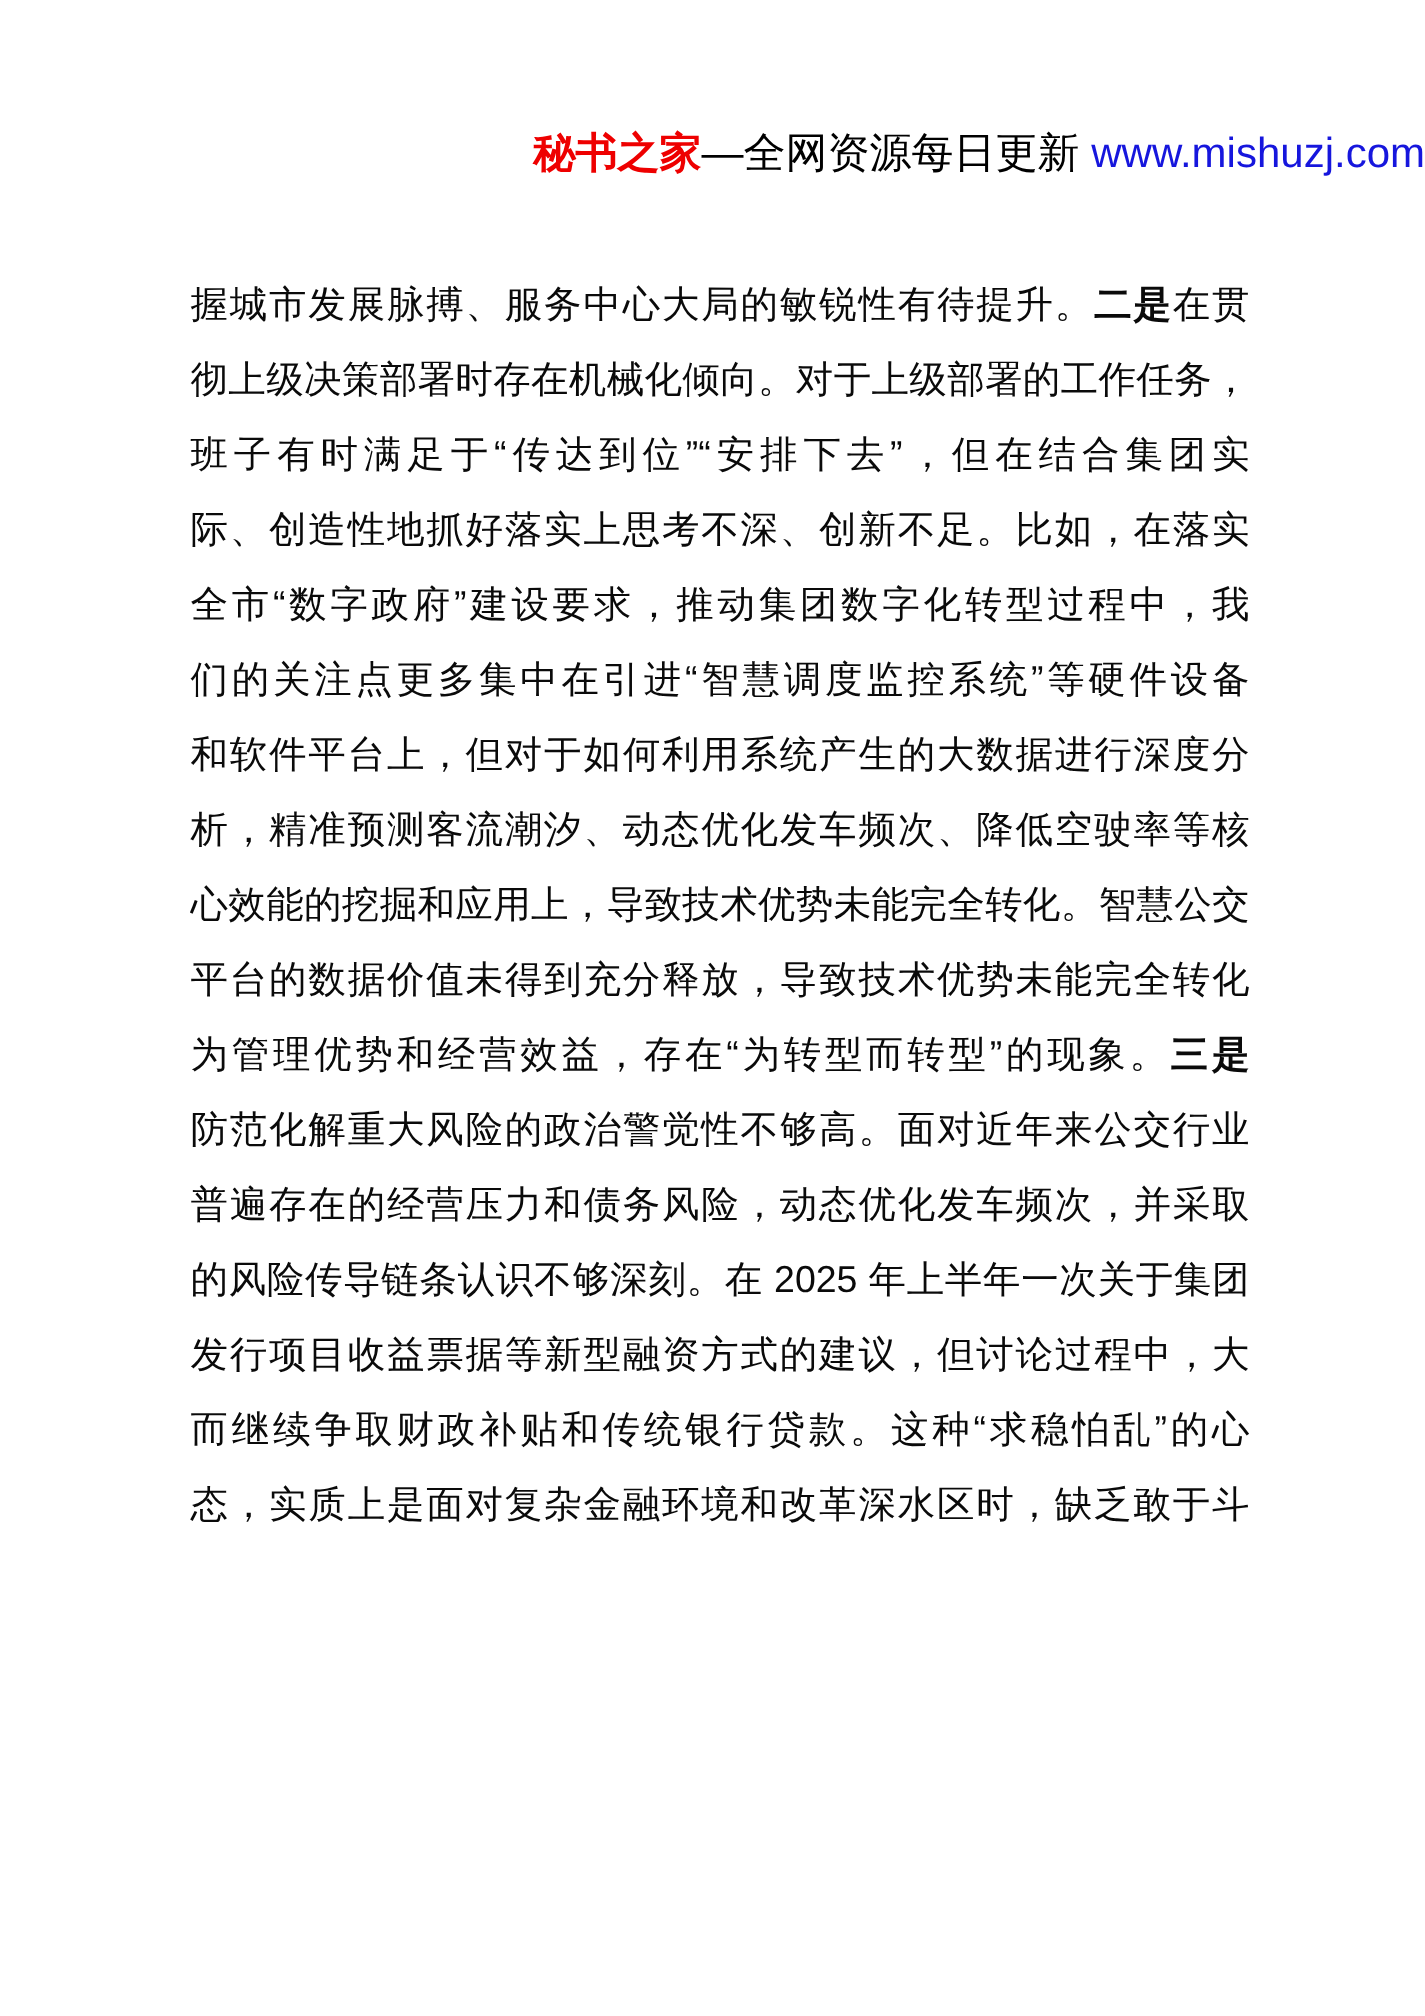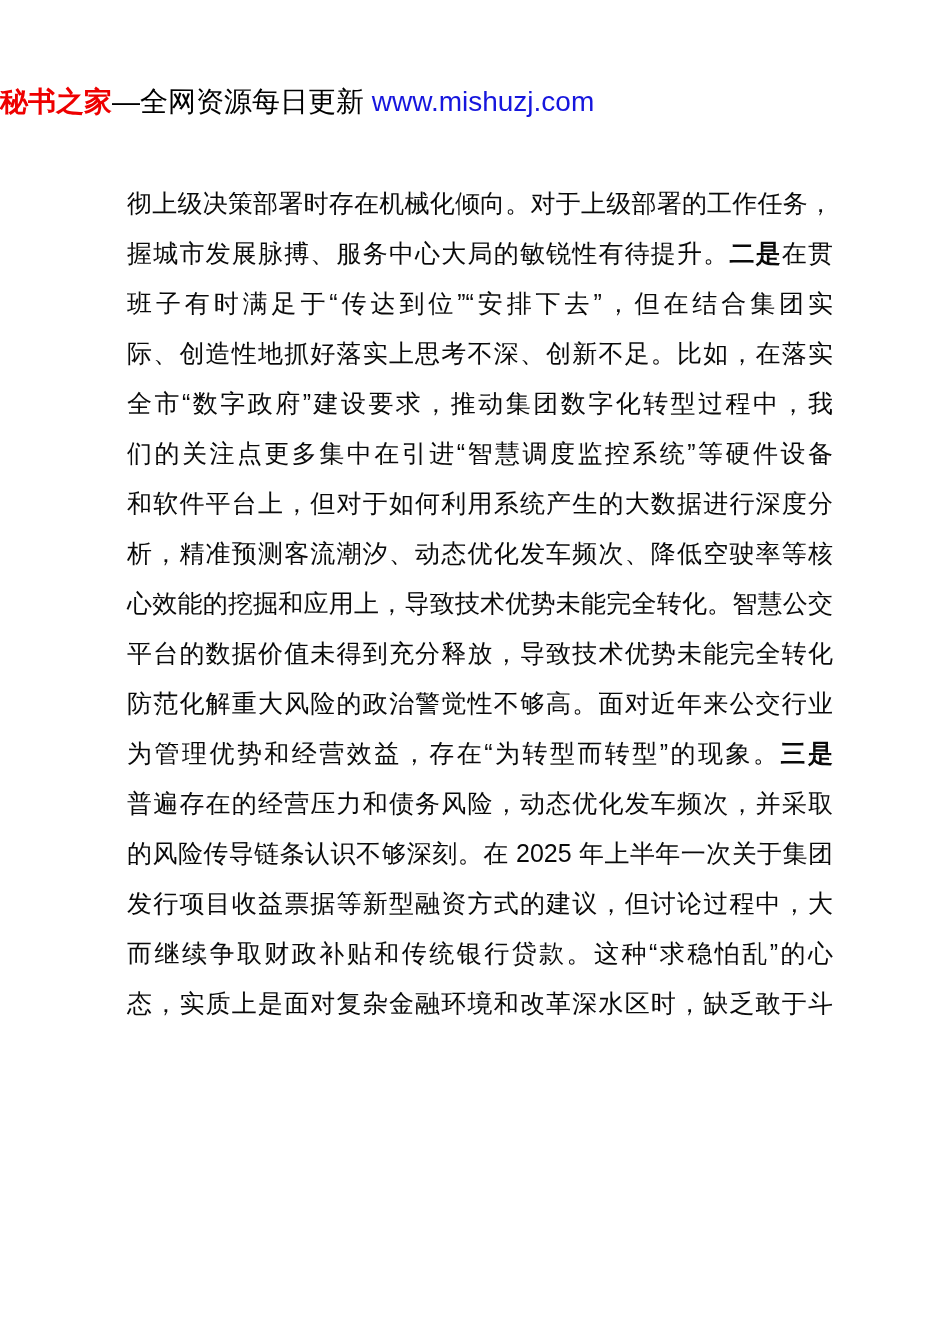--- a/index.html
+++ b/index.html
@@ -14,21 +14,21 @@
     background: #ffffff;
     overflow: hidden;
     font-family: "Liberation Sans", "DejaVu Sans", sans-serif;
     color: #0a0a0a;
   }
   .header {
     position: absolute;
     top: 84px;
     left: 0;
     width: 100%;
-    text-align: left;
+    text-align: right;
     font-size: 28px;
     line-height: 36px;
     white-space: nowrap;
   }
   .brand {
     font-weight: bold;
     color: #ee0000;
   }
   .tagline {
     color: #000000;
@@ -55,31 +55,31 @@
   }
 </style>
 </head>
 <body>
 
 <div class="page">
   <div class="header">
     <span class="brand" style="color: rgb(238, 0, 0);">秘书之家</span><span class="tagline">—全网资源每日更新 </span><span class="url" style="color: rgb(22, 22, 221);">www.mishuzj.com</span>
   </div>
   <div class="content" style="color: rgb(10, 10, 10);">
+      <div class="line"><span>握城市发展脉搏、服务中心大局的敏锐性有待提升。</span><span class="seg-b">二是</span><span>在贯</span></div>
       <div class="line"><span>彻上级决策部署时存在机械化倾向。对于上级部署的工作任务，</span></div>
-      <div class="line"><span>握城市发展脉搏、服务中心大局的敏锐性有待提升。</span><span class="seg-b">二是</span><span>在贯</span></div>
       <div class="line"><span>班子有时满足于“传达到位”“安排下去”，但在结合集团实</span></div>
       <div class="line"><span>际、创造性地抓好落实上思考不深、创新不足。比如，在落实</span></div>
       <div class="line"><span>全市“数字政府”建设要求，推动集团数字化转型过程中，我</span></div>
       <div class="line"><span>们的关注点更多集中在引进“智慧调度监控系统”等硬件设备</span></div>
       <div class="line"><span>和软件平台上，但对于如何利用系统产生的大数据进行深度分</span></div>
       <div class="line"><span>析，精准预测客流潮汐、动态优化发车频次、降低空驶率等核</span></div>
       <div class="line"><span>心效能的挖掘和应用上，导致技术优势未能完全转化。智慧公交</span></div>
       <div class="line"><span>平台的数据价值未得到充分释放，导致技术优势未能完全转化</span></div>
+      <div class="line"><span>为管理优势和经营效益，存在“为转型而转型”的现象。</span><span class="seg-b">三是</span></div>
       <div class="line"><span>防范化解重大风险的政治警觉性不够高。面对近年来公交行业</span></div>
-      <div class="line"><span>为管理优势和经营效益，存在“为转型而转型”的现象。</span><span class="seg-b">三是</span></div>
       <div class="line"><span>普遍存在的经营压力和债务风险，动态优化发车频次，并采取</span></div>
       <div class="line"><span>的风险传导链条认识不够深刻。在 2025 年上半年一次关于集团</span></div>
       <div class="line"><span>发行项目收益票据等新型融资方式的建议，但讨论过程中，大</span></div>
       <div class="line"><span>而继续争取财政补贴和传统银行贷款。这种“求稳怕乱”的心</span></div>
       <div class="line"><span>态，实质上是面对复杂金融环境和改革深水区时，缺乏敢于斗</span></div>
     </div>
 </div>
 
 </body></html>

